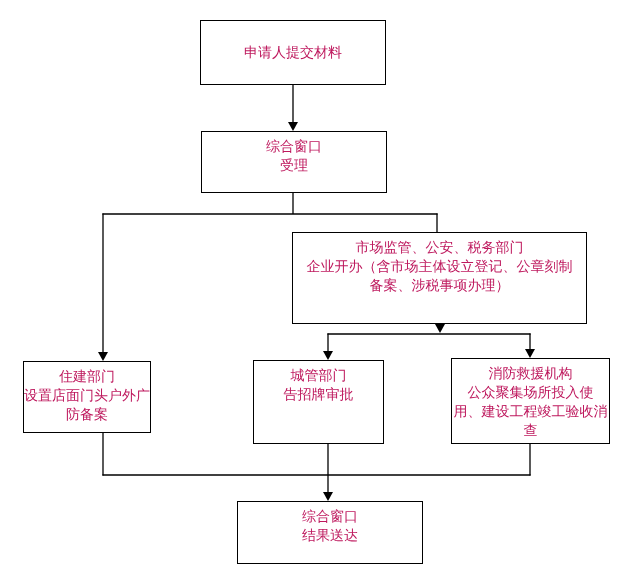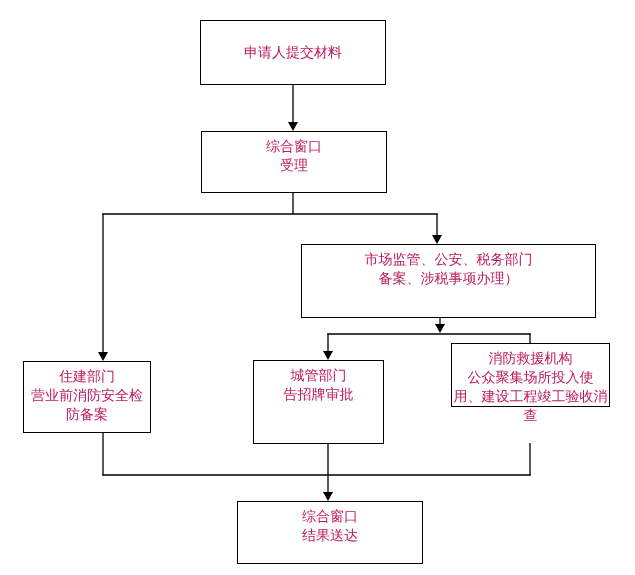--- a/index.html
+++ b/index.html
@@ -93,37 +93,38 @@
 
   <div class="flow-box v-center" style="left:200px; top:20px; width:186px; height:65px;">
     <div class="box-title">申请人提交材料</div>
   </div>
 
   <div class="flow-box" style="left:201px; top:131px; width:186px; height:62px;">
     <div class="box-title">综合窗口</div>
     <div class="box-body-line">受理</div>
   </div>
 
-  <div class="flow-box" style="left:292px; top:244px; width:295px; height:74px;margin-left:9px;">
+  <div class="flow-box" style="left:292px; top:232px; width:295px; height:92px;">
     <div class="box-title">市场监管、公安、税务部门</div>
+    <div class="box-body-line">企业开办（含市场主体设立登记、公章刻制</div>
     <div class="box-body-line">备案、涉税事项办理）</div>
   </div>
 
   <div class="flow-box" style="left:23px; top:361px; width:128px; height:72px;">
     <div class="box-title">住建部门</div>
-    <div class="box-body-line">营业前消防安全检</div>
+    <div class="box-body-line">设置店面门头户外广</div>
     <div class="box-body-line">防备案</div>
   </div>
 
   <div class="flow-box" style="left:253px; top:360px; width:131px; height:84px;">
     <div class="box-title">城管部门</div>
     <div class="box-body-line">告招牌审批</div>
   </div>
 
-  <div class="flow-box" style="left:451px; top:343px; width:159px; height:64px;">
+  <div class="flow-box" style="left:451px; top:358px; width:159px; height:86px;">
     <div class="box-title">消防救援机构</div>
     <div class="box-body-line">公众聚集场所投入使</div>
     <div class="box-body-line">用、建设工程竣工验收消</div>
     <div class="box-body-line">查</div>
   </div>
 
   <div class="flow-box" style="left:237px; top:501px; width:186px; height:63px;">
     <div class="box-title">综合窗口</div>
     <div class="box-body-line">结果送达</div>
   </div>

